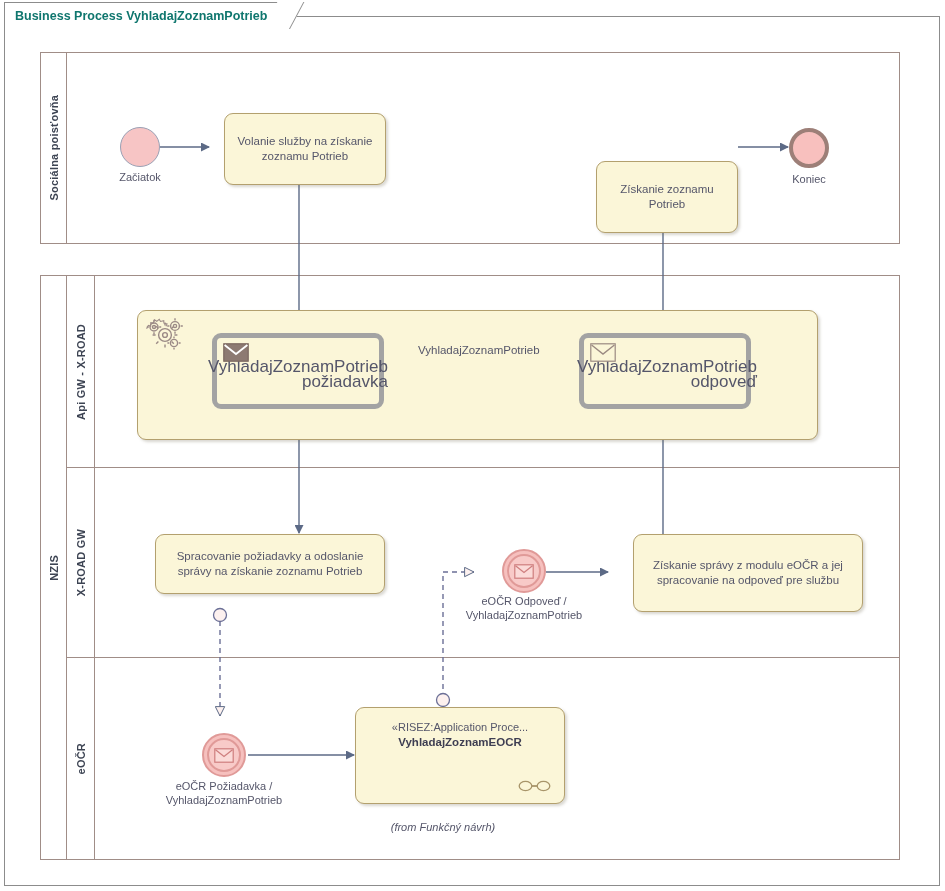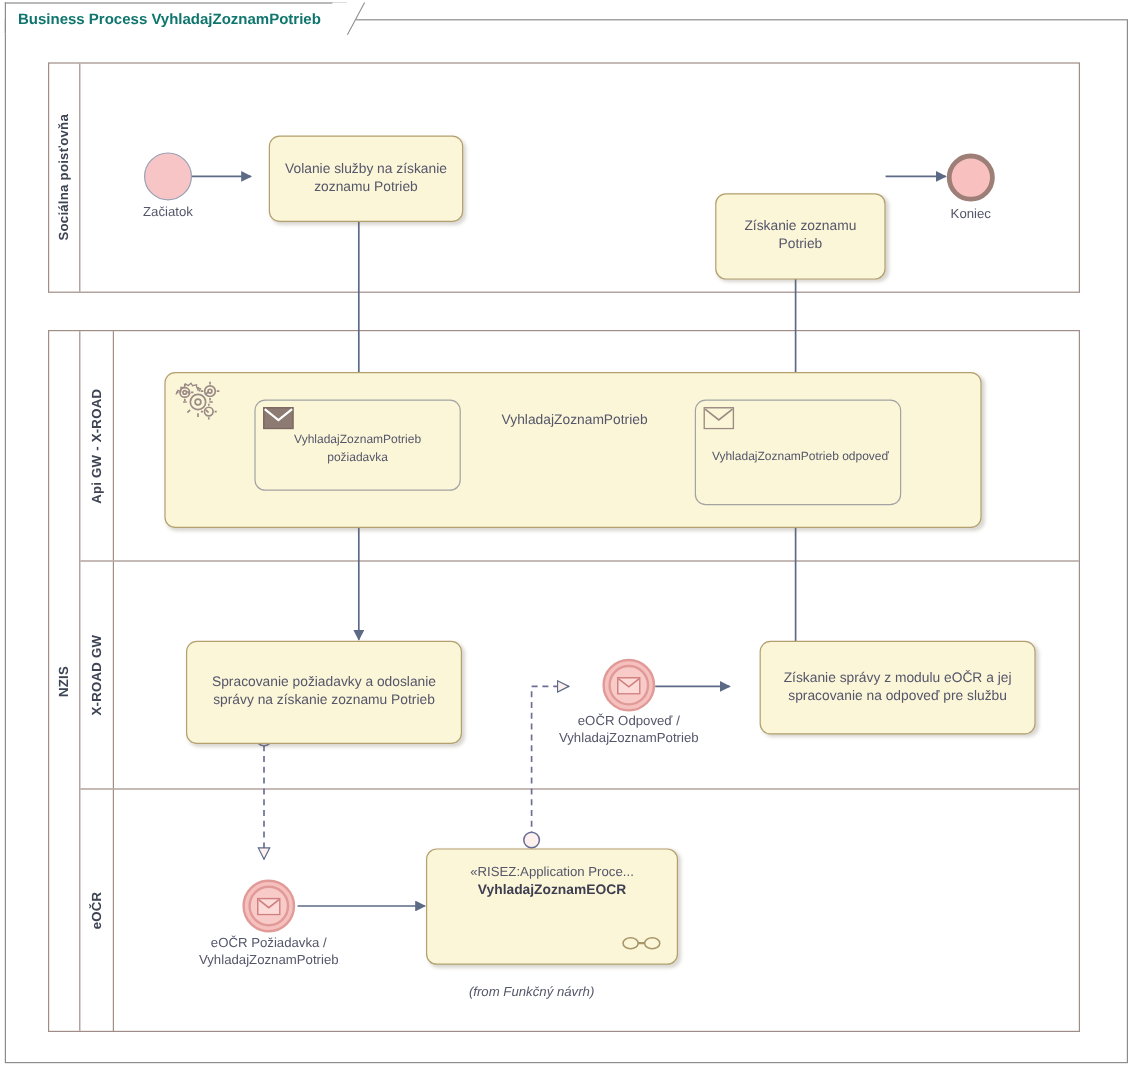--- a/index.html
+++ b/index.html
@@ -40,24 +40,24 @@
   .task{position:absolute;box-sizing:border-box;border:1px solid #b3a06e;
         border-radius:9px;background:#fbf6d8;
         box-shadow:2px 2px 3px rgba(120,110,90,.28);
         display:flex;align-items:center;justify-content:center;
         text-align:center;font-size:11.5px;line-height:15px;padding:4px 9px;
         color:#55566a;}
   .subproc{position:absolute;box-sizing:border-box;border:1px solid #b3a06e;
         border-radius:9px;background:#fbf6d8;
         box-shadow:2px 2px 3px rgba(120,110,90,.28);}
   .subproc-label{position:absolute;font-size:11.5px;color:#55566a;white-space:nowrap;}
-  .msgtask{position:absolute;box-sizing:border-box;border:1px solid #a3a3a3;
+  .msgtask{position:absolute;box-sizing:border-box;border:5px solid #a3a3a3;
         border-radius:9px;background:#fbf6d8;
         display:flex;align-items:center;justify-content:center;
-        text-align:center;font-size:10px;line-height:15px;padding:10px 8px 4px;
+        text-align:right;font-size:17px;line-height:15px;padding:10px 8px 4px;
         color:#55566a;}
   .msg-corner{position:absolute;left:6px;top:5px;width:26px;height:19px;}
 
   .event{position:absolute;border-radius:50%;box-sizing:border-box;}
   .ev-start{background:#f7c5c5;border:1.5px solid #9aa0b4;}
   .ev-end{background:#f8c0be;border:4px solid #9d7f78;}
   .ev-msg-outer{background:#f6c0be;border:2px solid #e09a98;}
   .ev-msg-inner{position:absolute;left:3px;top:3px;right:3px;bottom:3px;
         border-radius:50%;border:2px solid #e09a98;background:#f8cac8;
         display:flex;align-items:center;justify-content:center;}
@@ -179,30 +179,30 @@
   <div class="subproc-label" style="left:280px;top:33px;">VyhladajZoznamPotrieb</div>
 
   <div class="msgtask" style="left:74px;top:22px;width:172px;height:76px;">
     <svg class="msg-corner" viewBox="0 0 26 19">
       <rect x="0.8" y="0.8" width="24.4" height="17.4" fill="#8d7a72" stroke="#7a675f" stroke-width="1.2"></rect>
       <path d="M1.6,2 L13,11 L24.4,2" fill="none" stroke="#ffffff" stroke-width="1.8"></path>
     </svg>
     <span>VyhladajZoznamPotrieb požiadavka</span>
   </div>
 
-  <div class="msgtask" style="left:441px;top:22px;width:172px;height:88px;padding-left:12px;">
+  <div class="msgtask" style="left:441px;top:22px;width:172px;height:76px;padding-left:12px;">
     <svg class="msg-corner" viewBox="0 0 26 19">
       <rect x="0.8" y="0.8" width="24.4" height="17.4" fill="#fbf6d8" stroke="#9b8a82" stroke-width="1.2"></rect>
       <path d="M1.6,2 L13,11 L24.4,2" fill="none" stroke="#9b8a82" stroke-width="1.4"></path>
     </svg>
     <span>VyhladajZoznamPotrieb odpoveď</span>
   </div>
 </div>
 
-<div class="task" style="left:155px;top:534px;width:230px;height:86px;">Spracovanie požiadavky a odoslanie správy na získanie zoznamu Potrieb</div>
+<div class="task" style="left:155px;top:534px;width:230px;height:60px;">Spracovanie požiadavky a odoslanie správy na získanie zoznamu Potrieb</div>
 
 <div class="event ev-msg-outer" style="left:502px;top:549px;width:44px;height:44px;">
   <div class="ev-msg-inner">
     <svg width="20" height="15" viewBox="0 0 20 15">
       <rect x="0.8" y="0.8" width="18.4" height="13.4" fill="#fbdad8" stroke="#cf7e7e" stroke-width="1.2"></rect>
       <path d="M1.5,1.7 L10,8.4 L18.5,1.7" fill="none" stroke="#cf7e7e" stroke-width="1.3"></path>
     </svg>
   </div>
 </div>
 <div class="ev-label" style="left:454px;top:594px;width:140px;">

